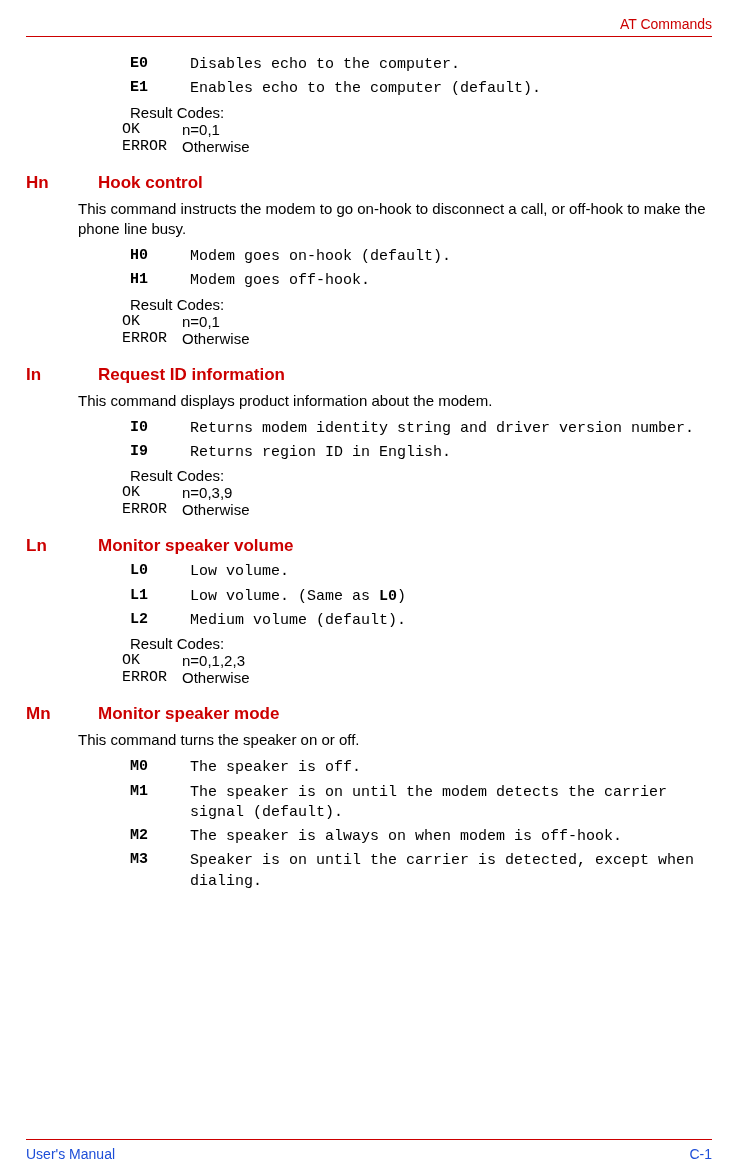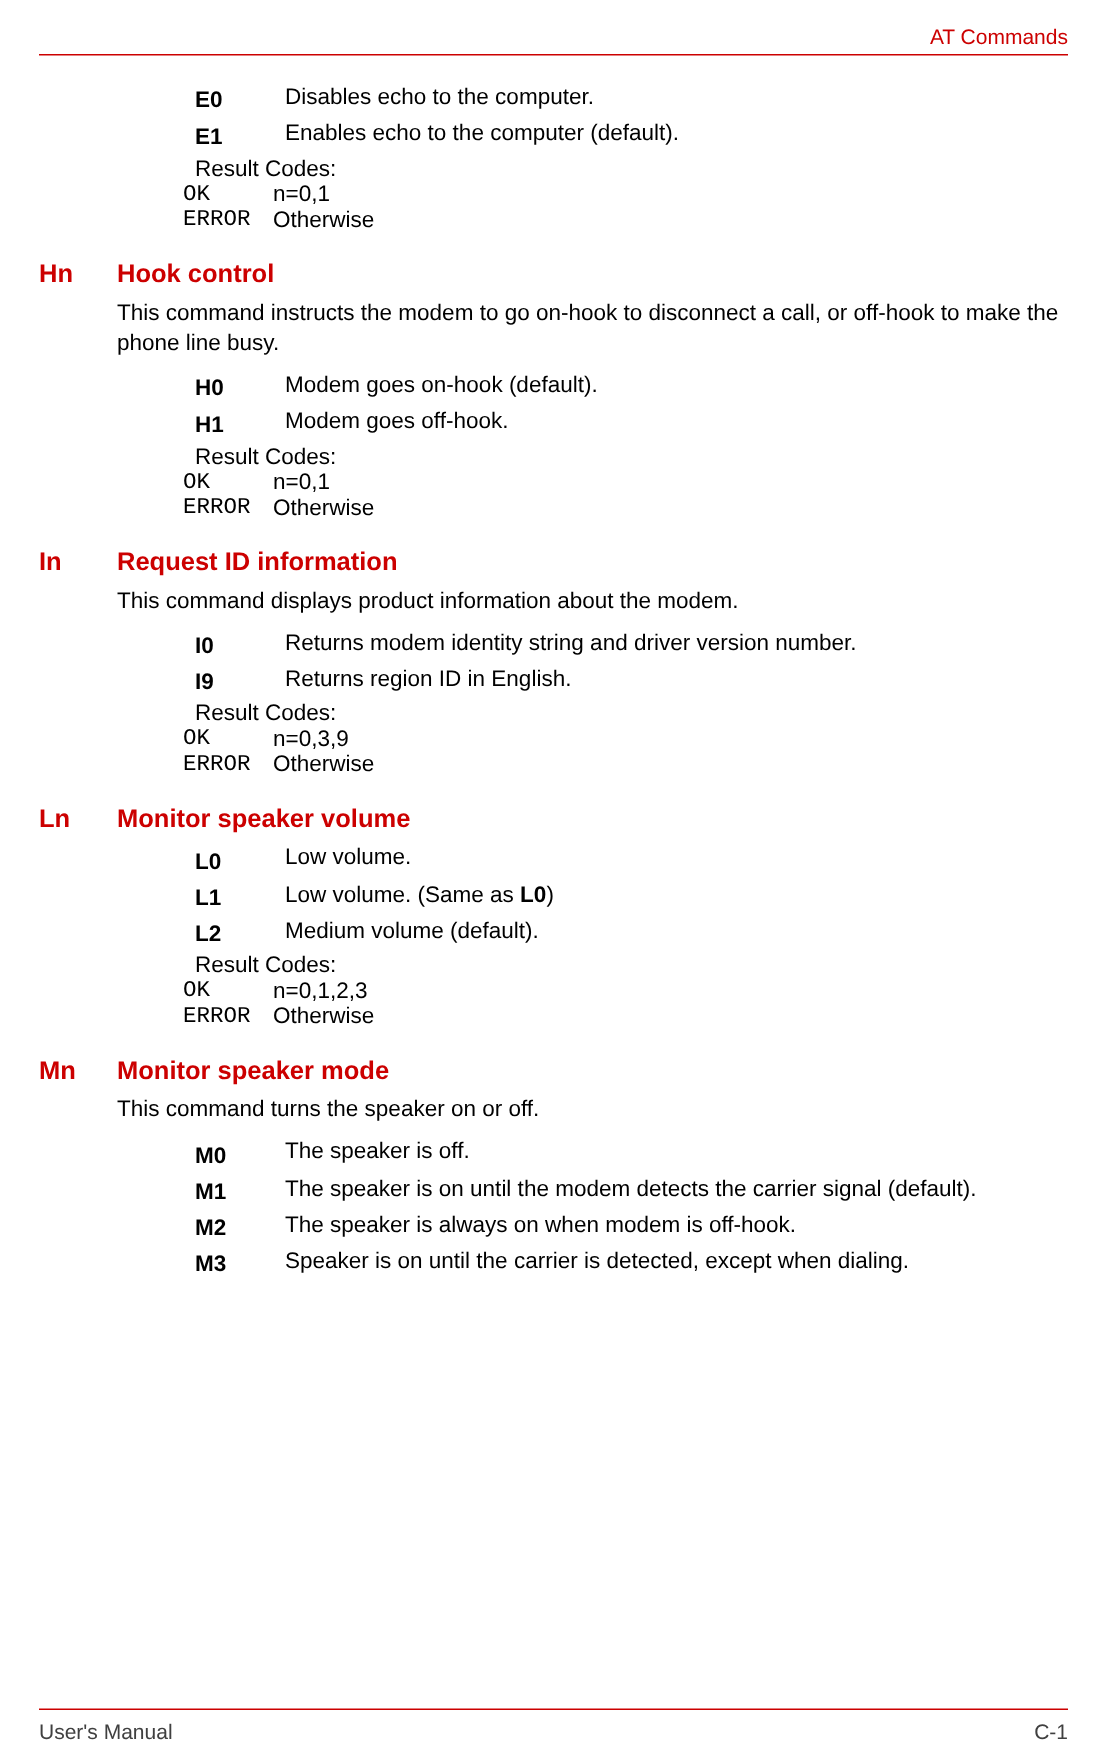--- a/index.html
+++ b/index.html
@@ -25,57 +25,59 @@
     font-size: 14px;
     margin-bottom: 18px;
   }
   .footer {
     position: absolute;
     bottom: 10px;
     left: 26px;
     right: 26px;
     border-top: 1.5px solid #c00;
     padding-top: 6px;
-    color: #404040;
+    color: #1d4ed8;
     font-size: 14px;
     display: flex;
     justify-content: space-between;
   }
   .content {
     margin-left: 52px;
     margin-right: 4px;
     padding-bottom: 60px;
   }
   .section-row {
     display: flex;
     align-items: baseline;
     margin-top: 18px;
     margin-bottom: 6px;
     margin-left: -52px;
+    gap: 20px;
   }
   .section-code {
     color: #c00;
     font-weight: bold;
     font-size: 17px;
     width: 52px;
     flex: none;
   }
   .section-title {
     color: #c00;
     font-weight: bold;
     font-size: 17px;
   }
   .para {
     margin: 6px 0 8px 0;
     line-height: 1.35;
   }
   .opt-row {
     display: flex;
-    align-items: flex-end;
+    align-items: flex-start;
     margin: 4px 0 4px 52px;
+    font-family: Liberation Mono, monospace;
   }
   .opt-code {
     font-weight: bold;
     width: 60px;
     flex: none;
   }
   .opt-desc {
     flex: 1;
     line-height: 1.35;
   }

